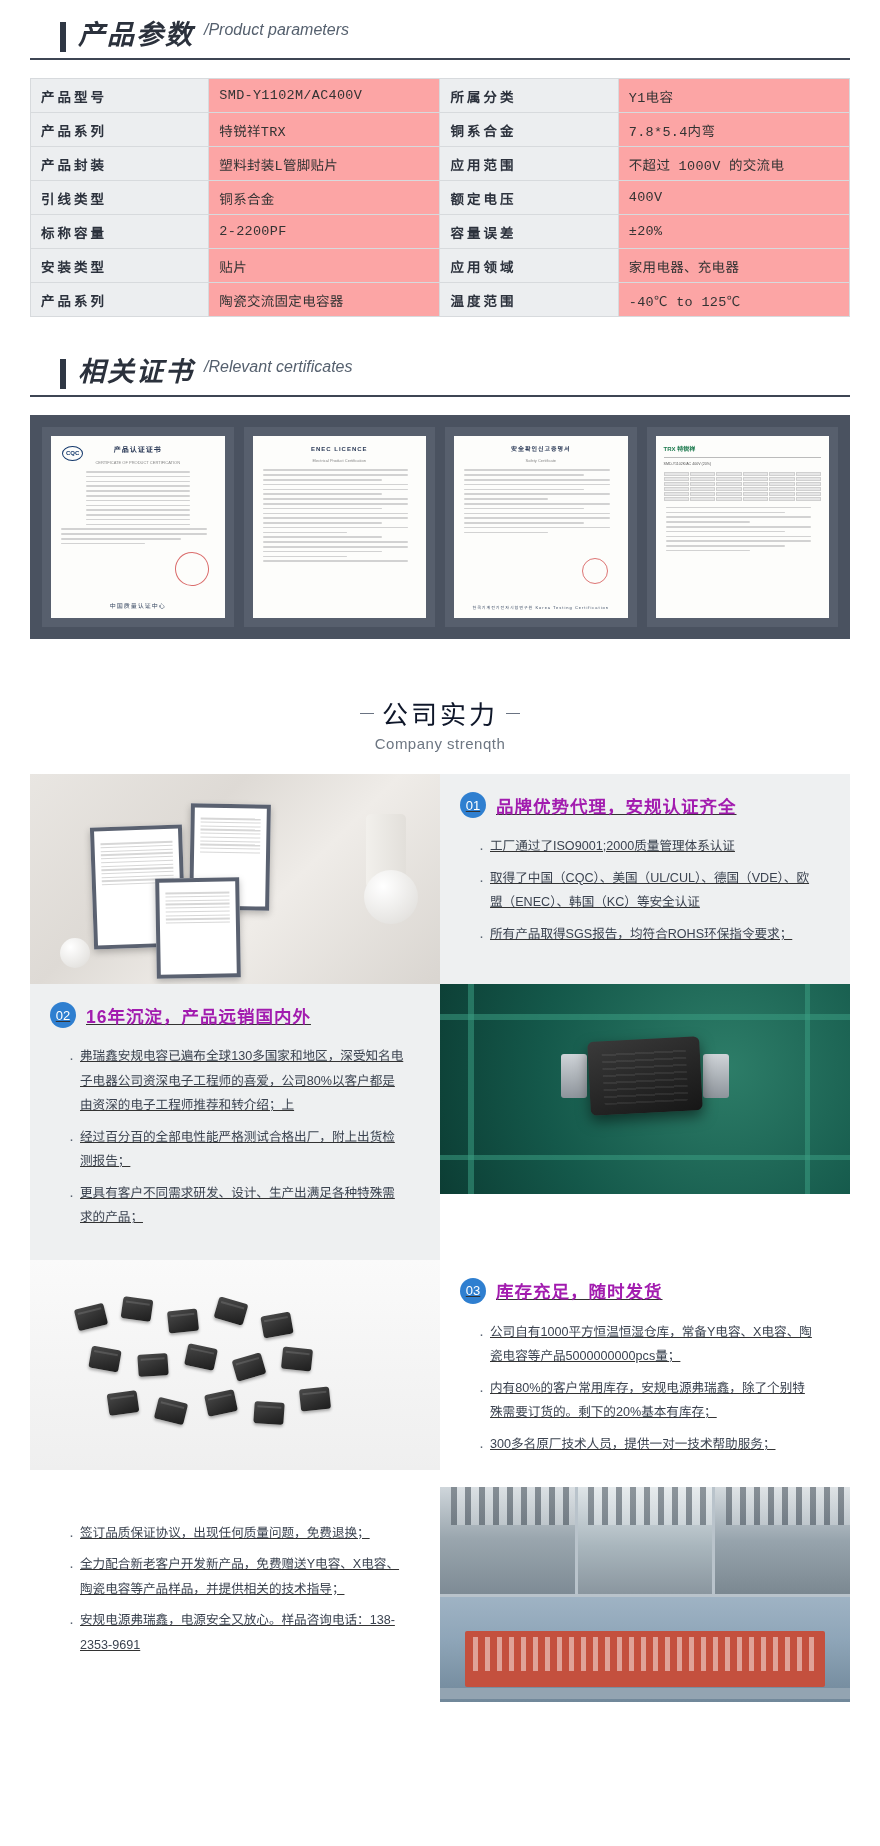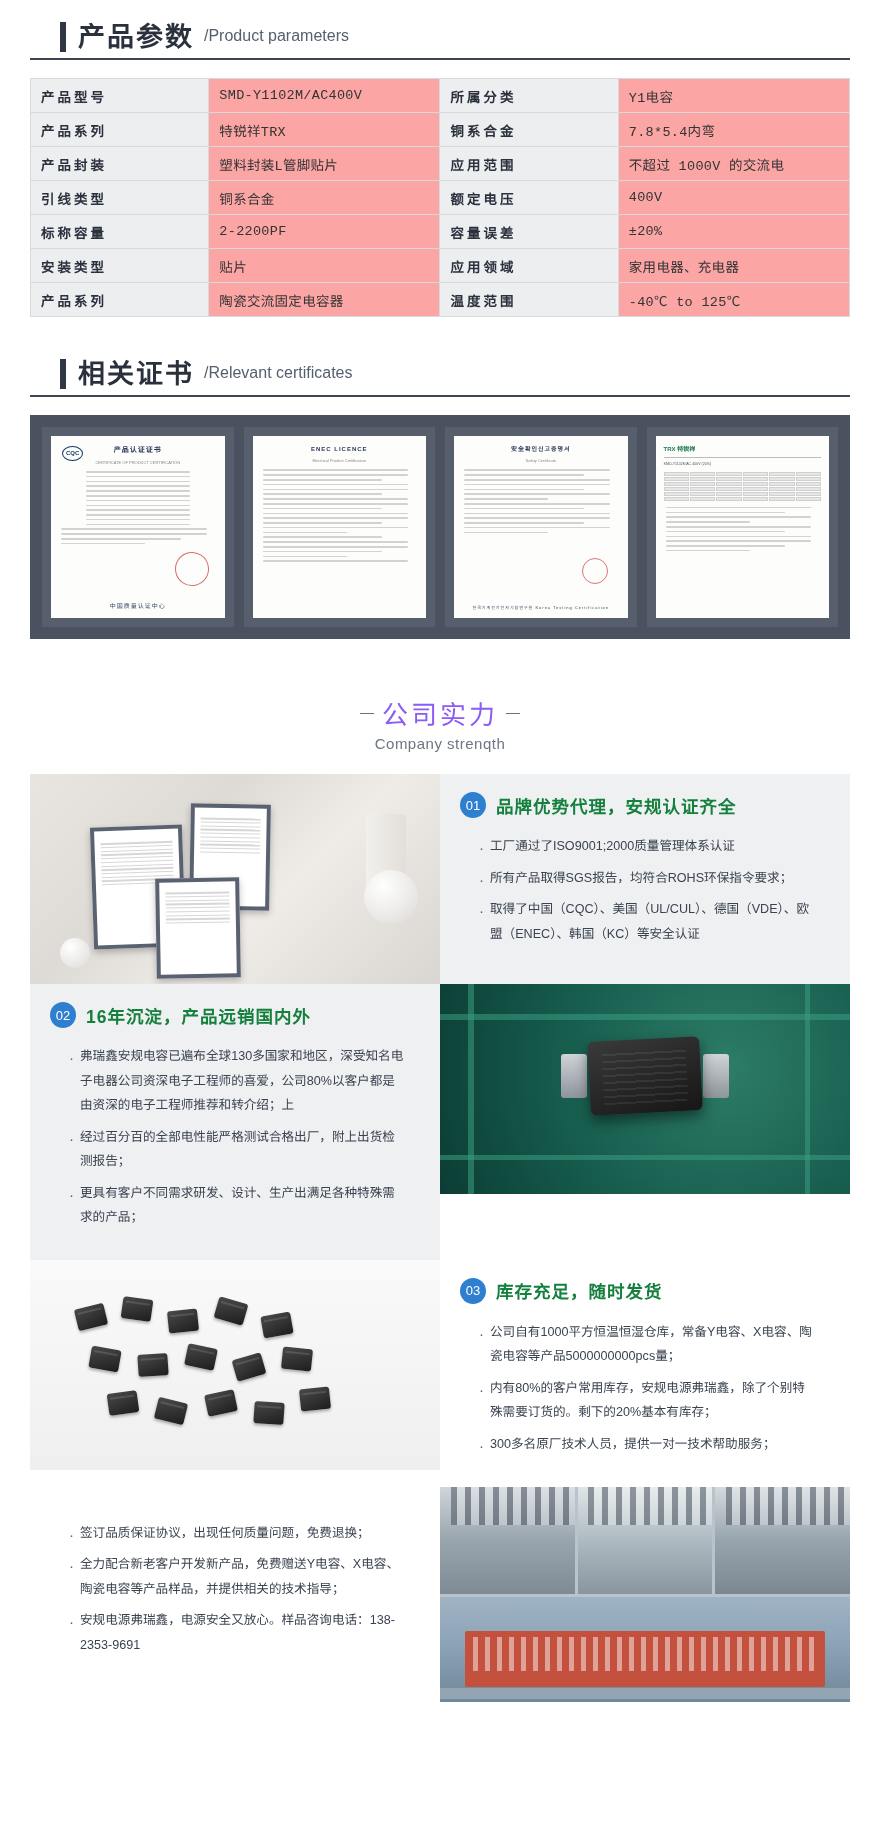--- a/index.html
+++ b/index.html
@@ -12,27 +12,28 @@
     width: 880px;
     font-family: "Liberation Sans", "DejaVu Sans", sans-serif;
     color: #333;
     -webkit-font-smoothing: antialiased;
   }
   .page { width: 880px; margin: 0 auto; position: relative; }
 
   
   .section-head {
     display: flex;
-    align-items: center;
+    align-items: flex-start;
     padding: 0 30px;
     margin-top: 22px;
     border-bottom: 2px solid #3d4553;
     padding-bottom: 6px;
     margin-left: 30px;
     margin-right: 30px;
+    font-style: italic;
   }
   .section-head .bar {
     width: 6px; height: 30px;
     background: #2f3744;
     margin-right: 12px;
     flex: none;
   }
   .section-head .cn {
     font-size: 27px;
     font-weight: bold;
@@ -190,21 +191,21 @@
   }
 
   
   .strength-title {
     text-align: center;
     margin-top: 55px;
     position: relative;
   }
   .strength-title .cn {
     font-size: 26px;
-    color: #8b5cf6;
+    color: #0f172a;
     letter-spacing: 3px;
     display: inline-block;
     position: relative;
     padding: 0 18px;
   }
   .strength-title .cn::before,
   .strength-title .cn::after {
     content: "";
     position: absolute;
     top: 50%;
@@ -219,21 +220,21 @@
     color: #6d7682;
     margin-top: 4px;
     letter-spacing: .5px;
   }
 
   .blocks { margin: 22px 30px 0 30px; }
   .row {
     display: flex;
     align-items: stretch;
   }
-  .row .half { width: 50%; }
+  .row .half { width: 50%; text-decoration: underline; }
 
   .txt-pane { padding: 18px 18px 14px 20px; }
   .txt-pane.grey { background: #eef0f1; }
   .txt-pane.white { background: #ffffff; }
 
   .head-line {
     display: flex;
     align-items: center;
     margin-bottom: 12px;
   }
@@ -246,21 +247,21 @@
     display: flex;
     align-items: center;
     justify-content: center;
     margin-right: 10px;
     flex: none;
     font-family: "Liberation Sans", sans-serif;
   }
   .head-line .h {
     font-size: 17.5px;
     font-weight: bold;
-    color: #15803d;
+    color: #a21caf;
     letter-spacing: 1px;
   }
   ul.bullets {
     list-style: none;
     margin: 16px; padding: 0;
   }
   ul.bullets li {
     position: relative;
     padding-left: 14px;
     font-size: 12.6px;
@@ -681,22 +682,22 @@
         <div class="ball b1"></div>
         <div class="ball b2"></div>
       </div>
       <div class="half txt-pane grey">
         <div class="head-line">
           <span class="num">01</span>
           <span class="h">品牌优势代理，安规认证齐全</span>
         </div>
         <ul class="bullets">
           <li>工厂通过了ISO9001;2000质量管理体系认证</li>
+          <li>取得了中国（CQC）、美国（UL/CUL）、德国（VDE）、欧盟（ENEC）、韩国（KC）等安全认证</li>
           <li>所有产品取得SGS报告，均符合ROHS环保指令要求；</li>
-          <li>取得了中国（CQC）、美国（UL/CUL）、德国（VDE）、欧盟（ENEC）、韩国（KC）等安全认证</li>
         </ul>
       </div>
     </div>
 
     <div class="row">
       <div class="half txt-pane grey">
         <div class="head-line">
           <span class="num">02</span>
           <span class="h">16年沉淀，产品远销国内外</span>
         </div>

